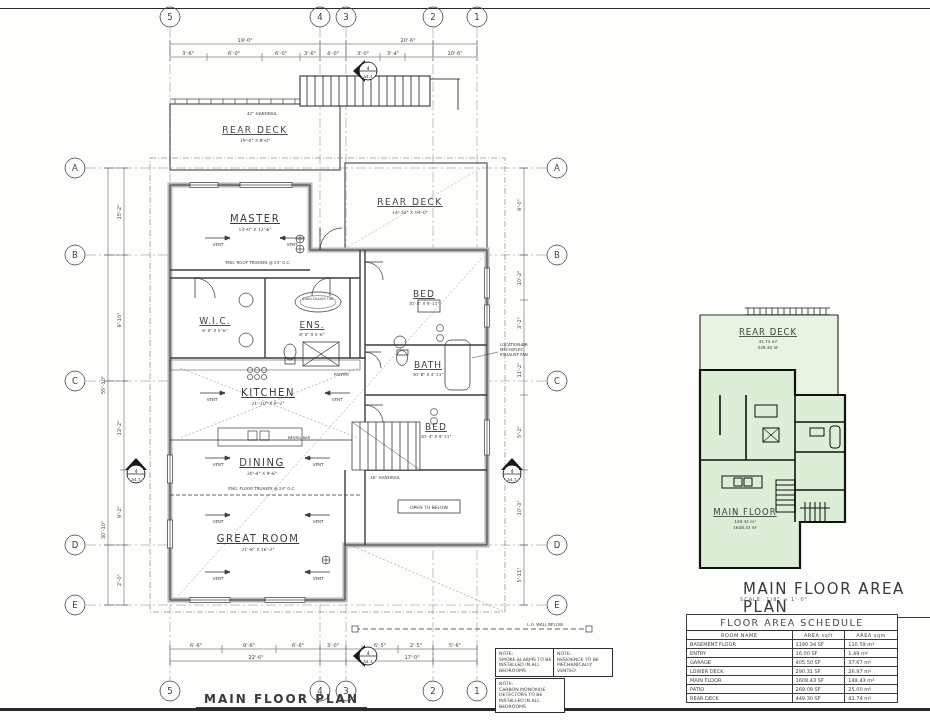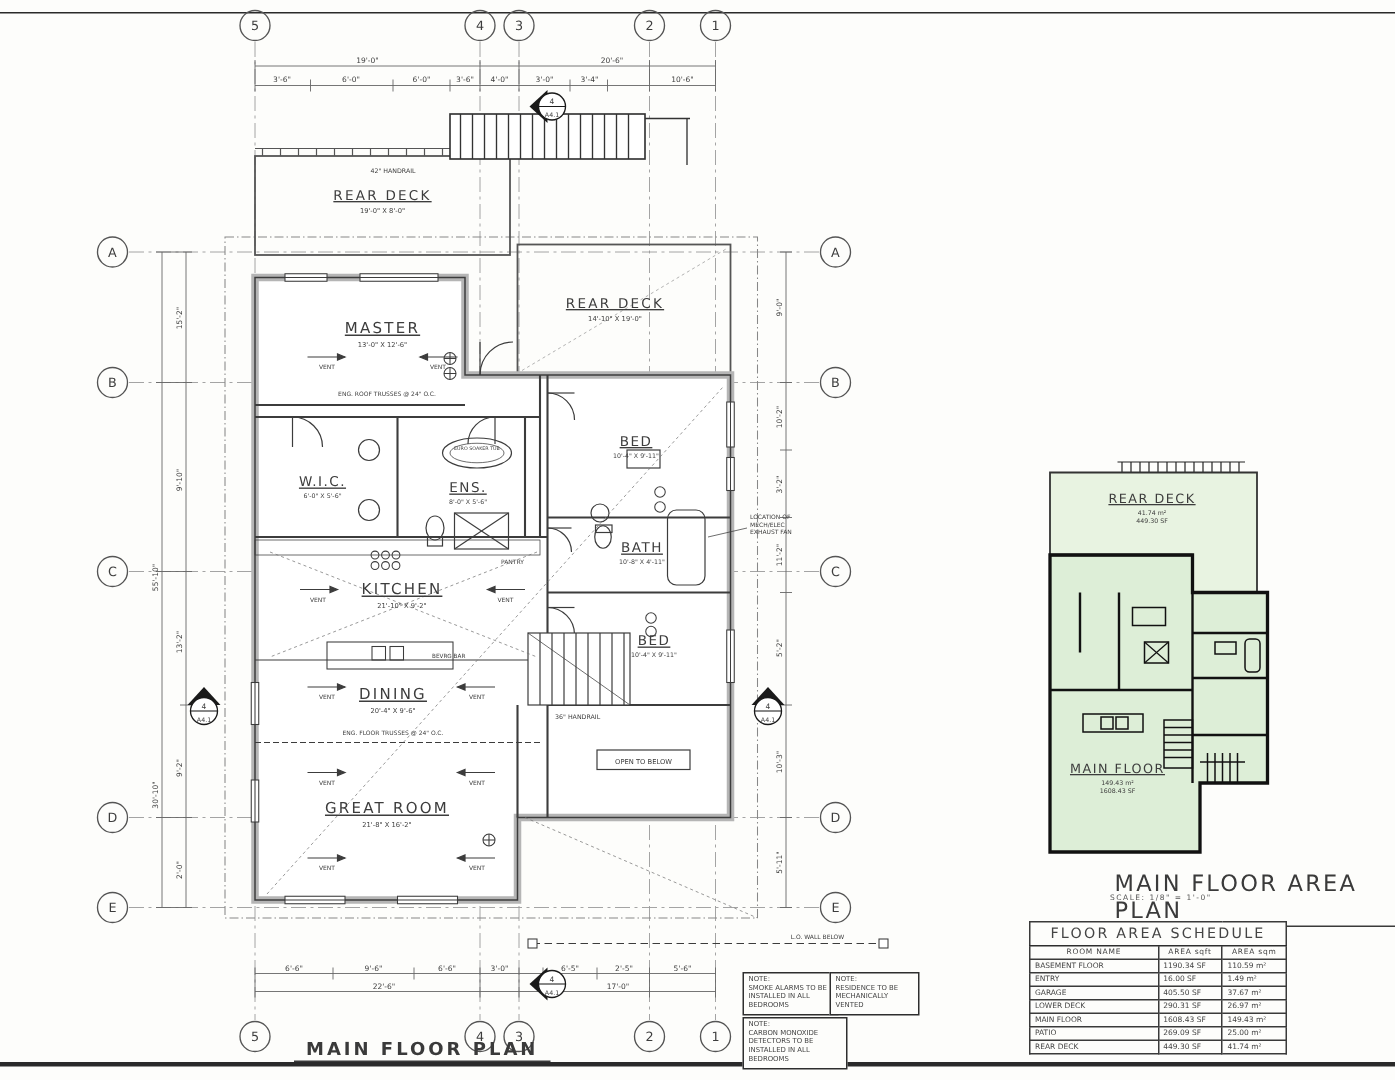--- a/index.html
+++ b/index.html
@@ -9,21 +9,21 @@
   .sheet-border-bottom{position:absolute;left:0;top:708px;width:930px;height:3px;background:#2a2a2a;}
   svg text{fill:#3d3d3d;}
   .plan-title{position:absolute;left:196px;top:692px;font-size:12px;letter-spacing:2px;
               border-bottom:1.5px solid #3a3a3a;padding:0 8px 1px 8px;color:#3a3a3a;font-weight:bold;}
   .area-title{position:absolute;left:737px;top:580px;font-size:15px;letter-spacing:1.5px;
               border-bottom:1px solid #3a3a3a;padding:0 6px 1px 6px;color:#3a3a3a;}
   .area-scale{position:absolute;left:740px;top:596px;font-size:5px;letter-spacing:1px;color:#555;}
   .note-box{position:absolute;border:1.2px solid #2e2e2e;background:#fdfdfb;font-size:4.6px;
             line-height:1.25;padding:2px 3px;color:#444;}
   .note-box .nt{display:block;}
-  table.sched{position:absolute;left:686px;top:614px;width:172px;border-collapse:collapse;
+  table.sched{position:absolute;left:686px;top:614px;width:212px;border-collapse:collapse;
               border:1.4px solid #2e2e2e;background:#fdfdfb;}
   table.sched td,table.sched th{border:0.8px solid #3a3a3a;color:#444;font-weight:normal;}
   table.sched .ttl{font-size:9.5px;letter-spacing:1.5px;text-align:center;padding:2px 0;border-bottom:1.2px solid #2e2e2e;}
   table.sched .hdr td{font-size:5px;text-align:center;padding:1px 2px;letter-spacing:0.5px;}
   table.sched .row td{font-size:5px;padding:1px 3px;white-space:nowrap;}
   table.sched .row td:nth-child(2),table.sched .row td:nth-child(3){text-align:left;}
 </style>
 </head>
 <body>
 

